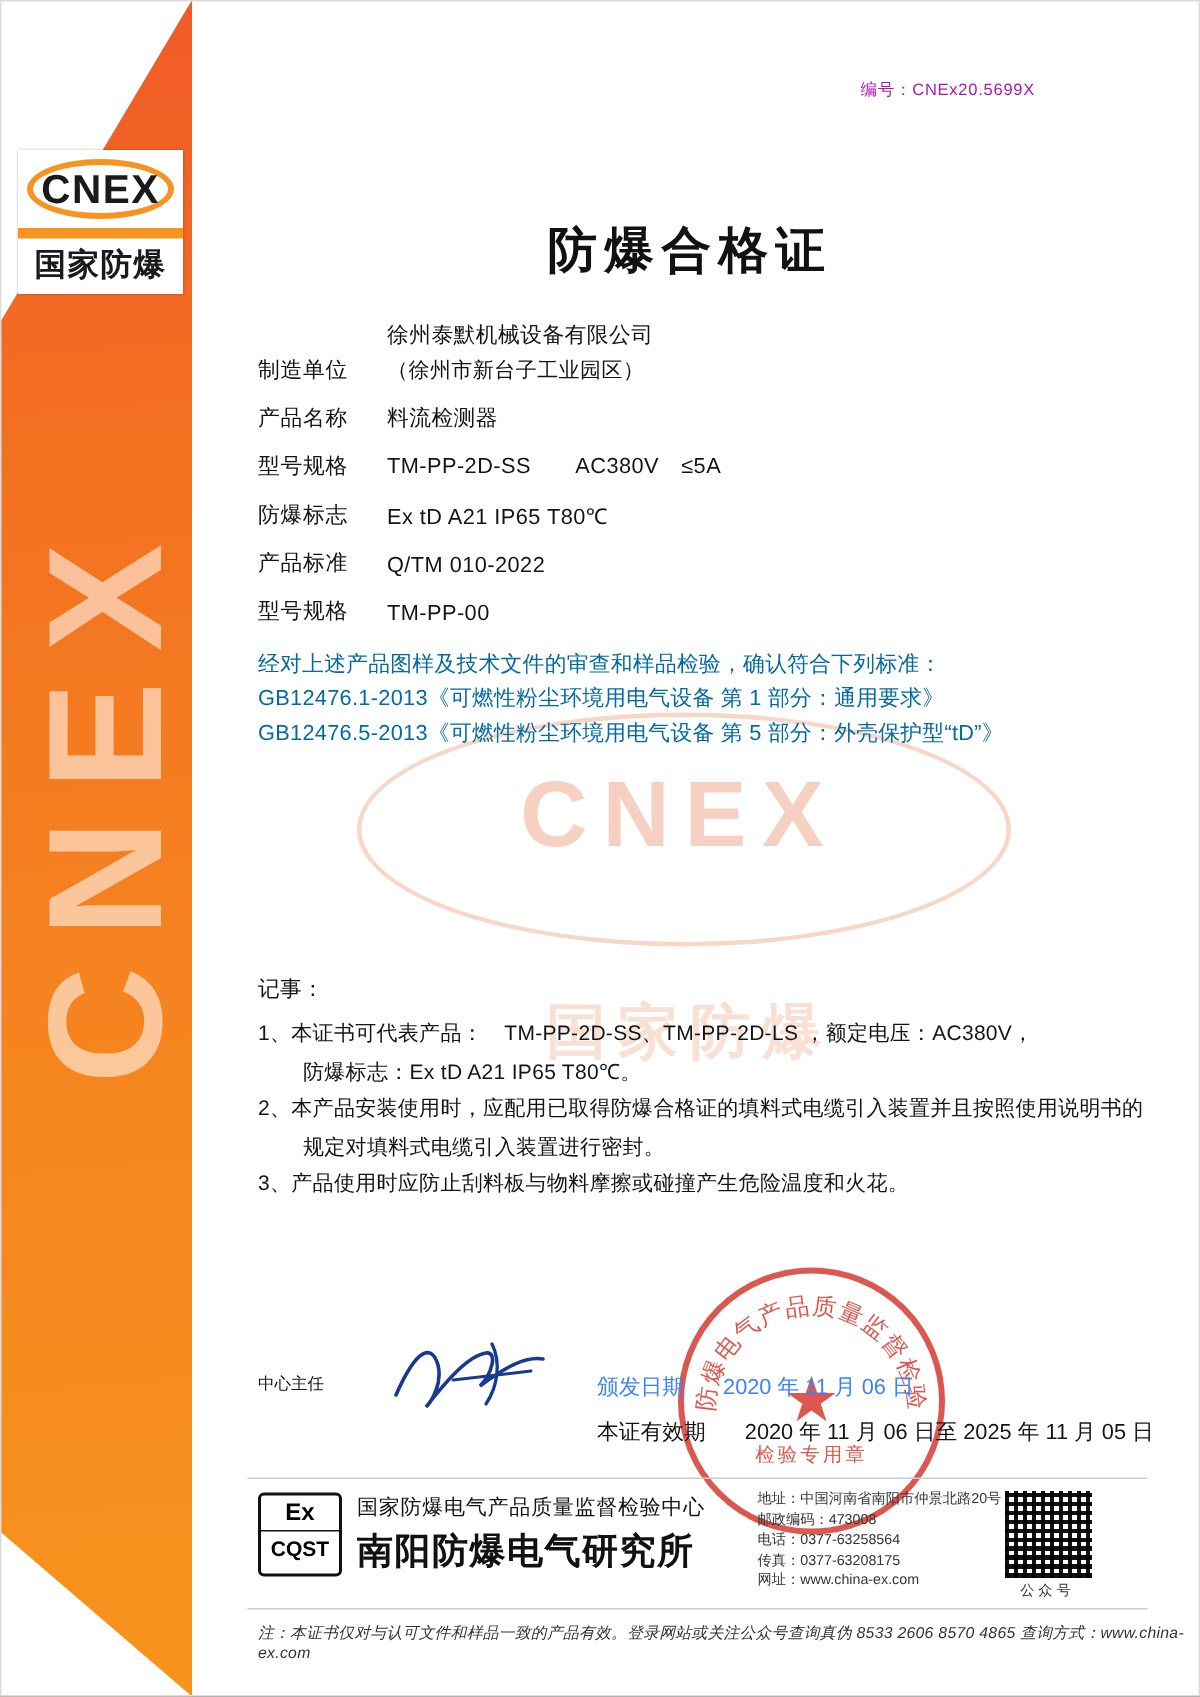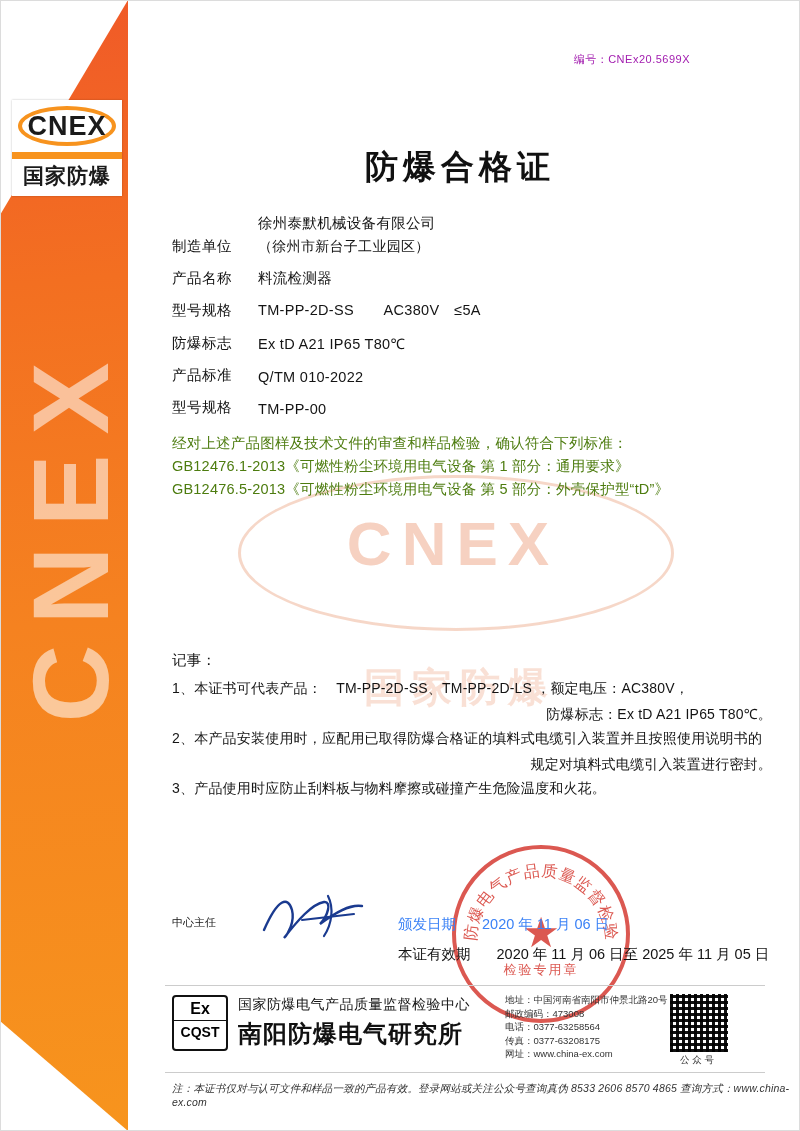--- a/index.html
+++ b/index.html
@@ -207,40 +207,40 @@
     font-size: 14px;
     letter-spacing: 0.3px;
   }
 
   .standards {
     position: absolute;
     left: 172px;
     top: 432px;
     width: 590px;
     font-size: 14.5px;
-    color: #4d7c0f;
+    color: #0369a1;
     line-height: 23px;
     letter-spacing: 0.2px;
   }
 
   .notes {
     position: absolute;
     left: 172px;
     top: 648px;
     width: 600px;
     font-size: 14px;
     color: #141414;
     line-height: 24px;
     letter-spacing: 0.2px;
   }
   .notes-title { margin-bottom: 4px; font-size: 14.5px; }
   .note-item { display: flex; margin-bottom: 2px; }
   .note-num { flex: 0 0 auto; }
   .note-body { flex: 1; }
-  .note-cont { margin-left: 15px; text-align: right; }
+  .note-cont { margin-left: 30px; }
 
   
   .sig-label {
     position: absolute;
     left: 172px;
     top: 915px;
     font-size: 11px;
     color: #141414;
   }
   .sig-scribble {

